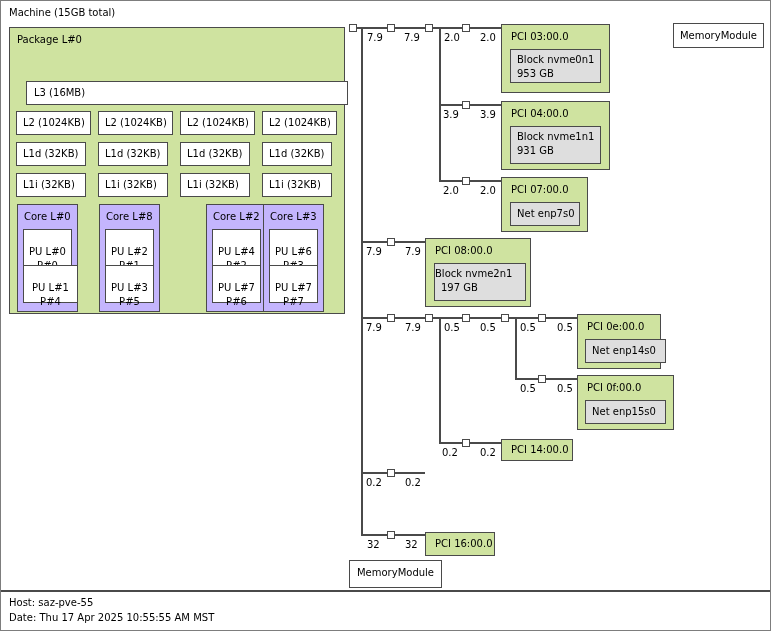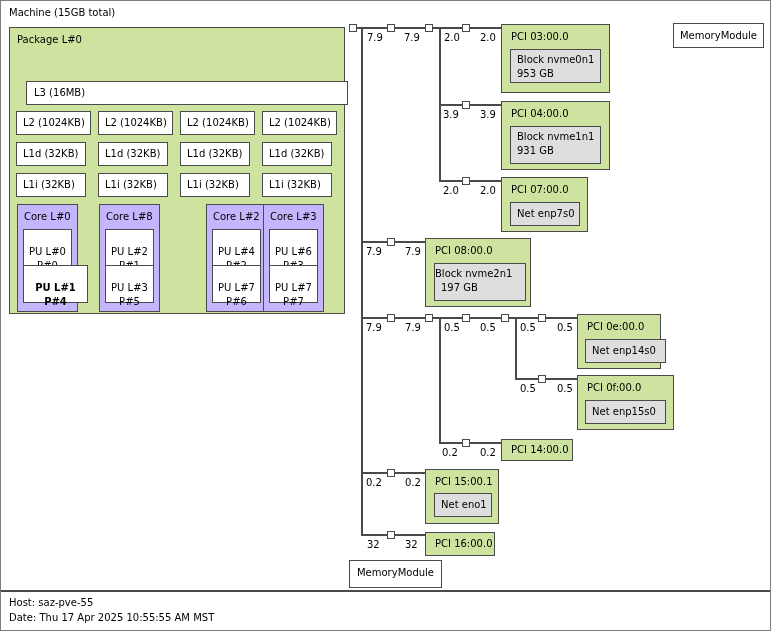--- a/index.html
+++ b/index.html
@@ -43,21 +43,21 @@
       </div>
     <div class="box" style="left:6px;top:145px;width:70px;height:24px;">
       <div class="lab" style="left:6px;top:5px;">L1i (32KB)</div>
       </div>
     <div class="box coregray" style="left:7px;top:176px;width:61px;height:108px;">
       <div class="lab" style="left:6px;top:6px;">Core L#0</div>
       <div class="box" style="left:5px;top:24px;width:49px;height:37px;">
         <div class="puline">PU L#0</div>
         <div class="puline" style="padding-top:0;">P#0</div>
         </div>
-      <div class="box" style="left:5px;top:60px;width:65px;height:38px;font-weight:bold;">
+      <div class="box" style="left:5px;top:60px;width:55px;height:38px;">
         <div class="puline">PU L#1</div>
         <div class="puline" style="padding-top:0;">P#4</div>
         </div>
     </div>
 
     <div class="box" style="left:88px;top:83px;width:75px;height:24px;">
       <div class="lab" style="left:6px;top:5px;">L2 (1024KB)</div>
       </div>
     <div class="box" style="left:88px;top:114px;width:70px;height:24px;">
       <div class="lab" style="left:6px;top:5px;">L1d (32KB)</div>
@@ -221,26 +221,20 @@
     <div class="lab" style="left:9px;top:6px;">PCI 0f:00.0</div>
     <div class="box devgray" style="left:7px;top:24px;width:81px;height:24px;">
       <div class="lab" style="left:6px;top:5px;">Net enp15s0</div>
     </div>
   </div>
 
   <div class="box green" style="left:500px;top:438px;width:72px;height:22px;">
     <div class="lab" style="left:9px;top:4px;">PCI 14:00.0</div>
   </div>
 
-  <div class="box green" style="left:424px;top:468px;width:74px;height:55px;">
-    <div class="lab" style="left:9px;top:6px;">PCI 15:00.1</div>
-    <div class="box devgray" style="left:8px;top:23px;width:58px;height:24px;">
-      <div class="lab" style="left:6px;top:5px;">Net eno1</div>
-    </div>
-  </div>
 
   <div class="box green" style="left:424px;top:531px;width:70px;height:24px;">
     <div class="lab" style="left:9px;top:5px;">PCI 16:00.0</div>
   </div>
 
   <div class="box mm" style="left:672px;top:22px;width:91px;height:25px;">MemoryModule</div>
   <div class="box mm" style="left:348px;top:559px;width:93px;height:28px;">MemoryModule</div>
 
   <div class="hl" style="left:0px;top:589px;width:771px;"></div>
   <div class="lab" style="left:8px;top:596px;">Host: saz-pve-55</div>

